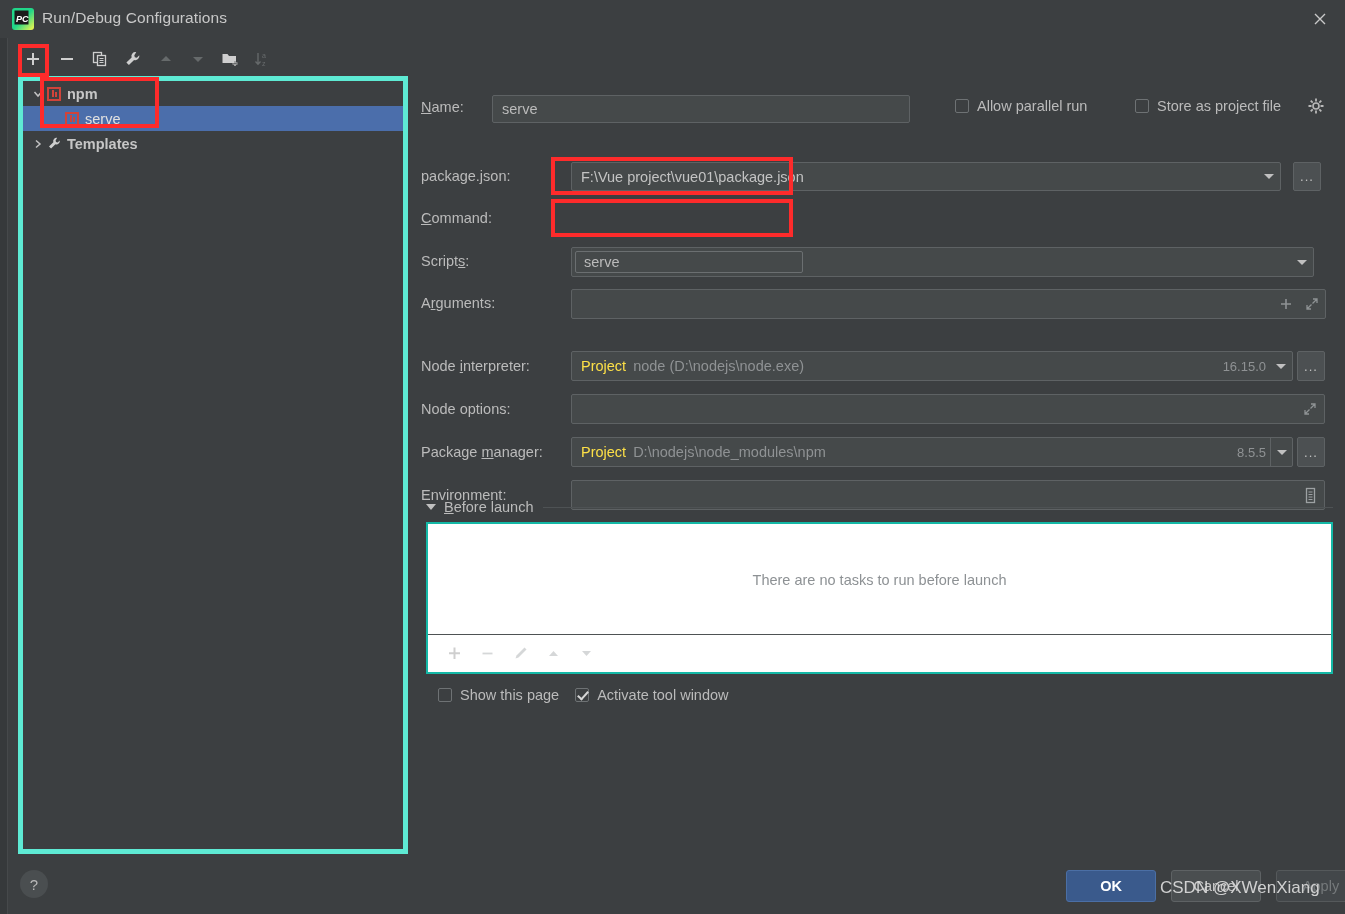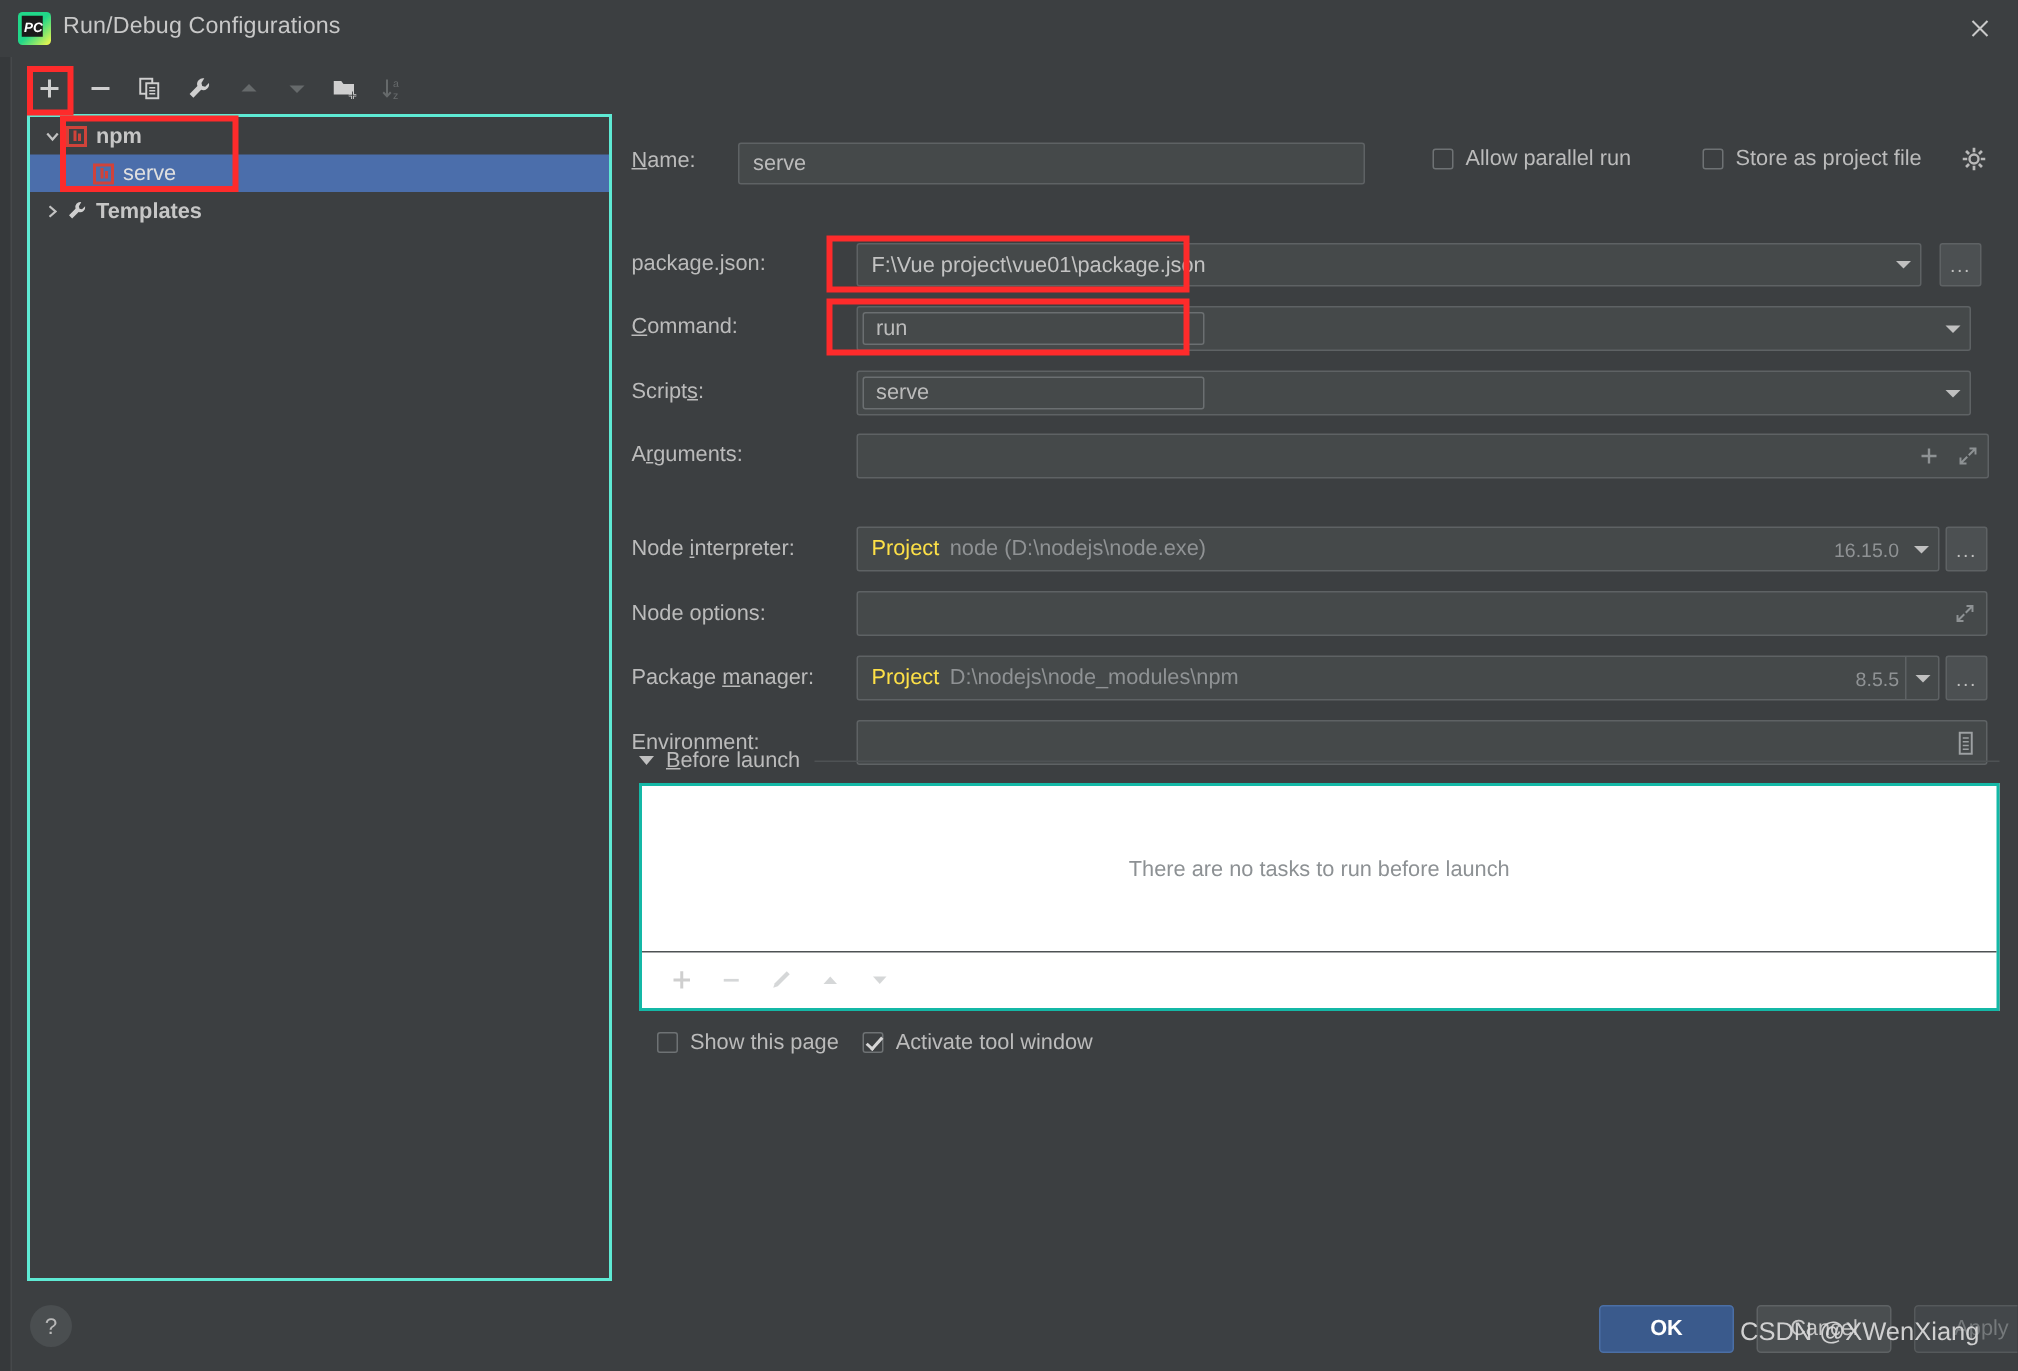--- a/index.html
+++ b/index.html
@@ -44,21 +44,21 @@
     position: absolute; left: 0; top: 0; width: 390px; height: 32px;
   }
   .tb-btn {
     position: absolute; top: 0; width: 30px; height: 30px;
     display: flex; align-items: center; justify-content: center;
     cursor: pointer;
   }
   .tb-btn.dis { opacity: .45; cursor: default; }
   #tree-box {
     position: absolute; left: 0; top: 32px; width: 390px; height: 778px;
-    border: 2px solid #5eead4; background: #3c3f41;
+    border: 5px solid #5eead4; background: #3c3f41;
   }
   .tree-row {
     position: relative; height: 25px; display: flex; align-items: center;
     padding-left: 6px; cursor: pointer; white-space: nowrap;
   }
   .tree-row.sel { background: #4b6eab; }
   .tree-row .twisty {
     width: 18px; display: flex; align-items: center; justify-content: center;
     flex: 0 0 18px;
   }
@@ -339,27 +339,20 @@
       <span class="arrow-cell">
           <span class="caret-dn"></span>
         </span>
     </div>
     <div class="dots-btn" style="left:875px; top:118px; width:28px; height:29px;">
       <span>...</span>
     </div>
 
     <div class="lbl" style="left:3px; top:166px;">
       <u>C</u>ommand:
-    </div>
-    <div class="combo" style="left:153px; top:160px; width:743px; height:30px;">
-      <span class="inner" style="width:228px;">run</span>
-      <span style="flex:1"></span>
-      <span class="arrow-cell">
-          <span class="caret-dn"></span>
-        </span>
     </div>
 
     <div class="lbl" style="left:3px; top:209px;">
       Script<u>s</u>:
     </div>
     <div class="combo" style="left:153px; top:203px; width:743px; height:30px;">
       <span class="inner" style="width:228px;">serve</span>
       <span style="flex:1"></span>
       <span class="arrow-cell">
           <span class="caret-dn"></span>

